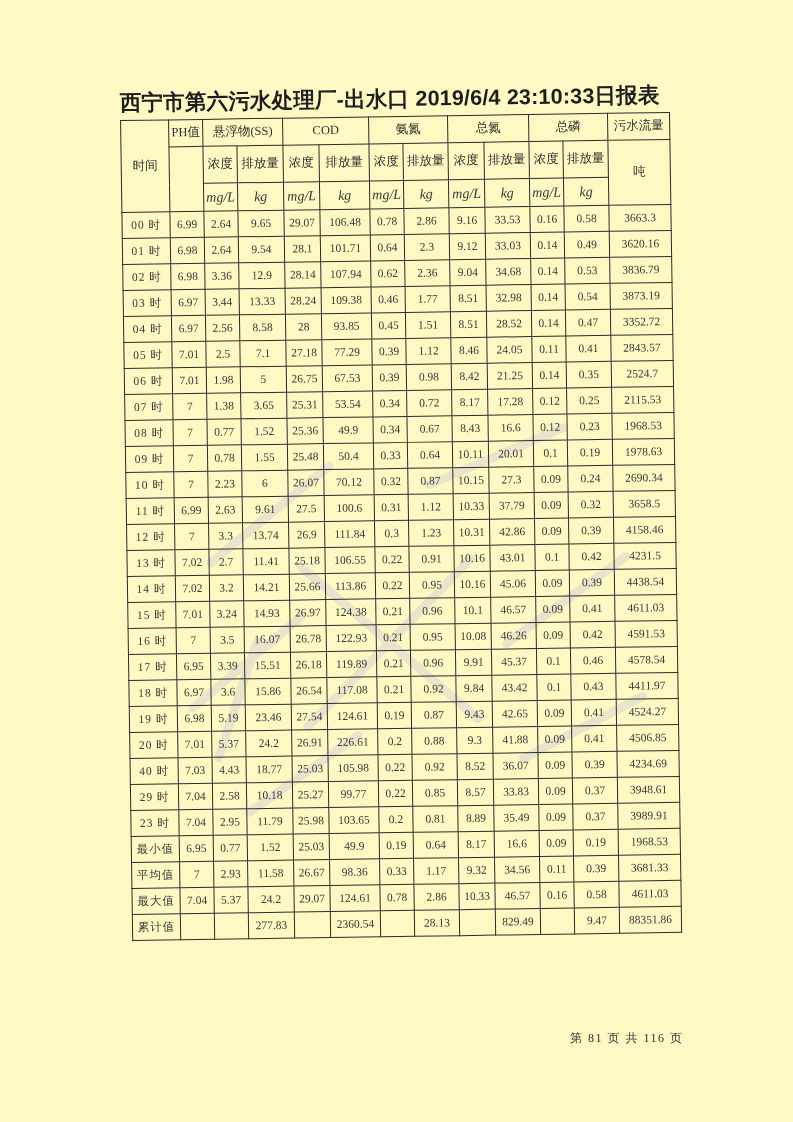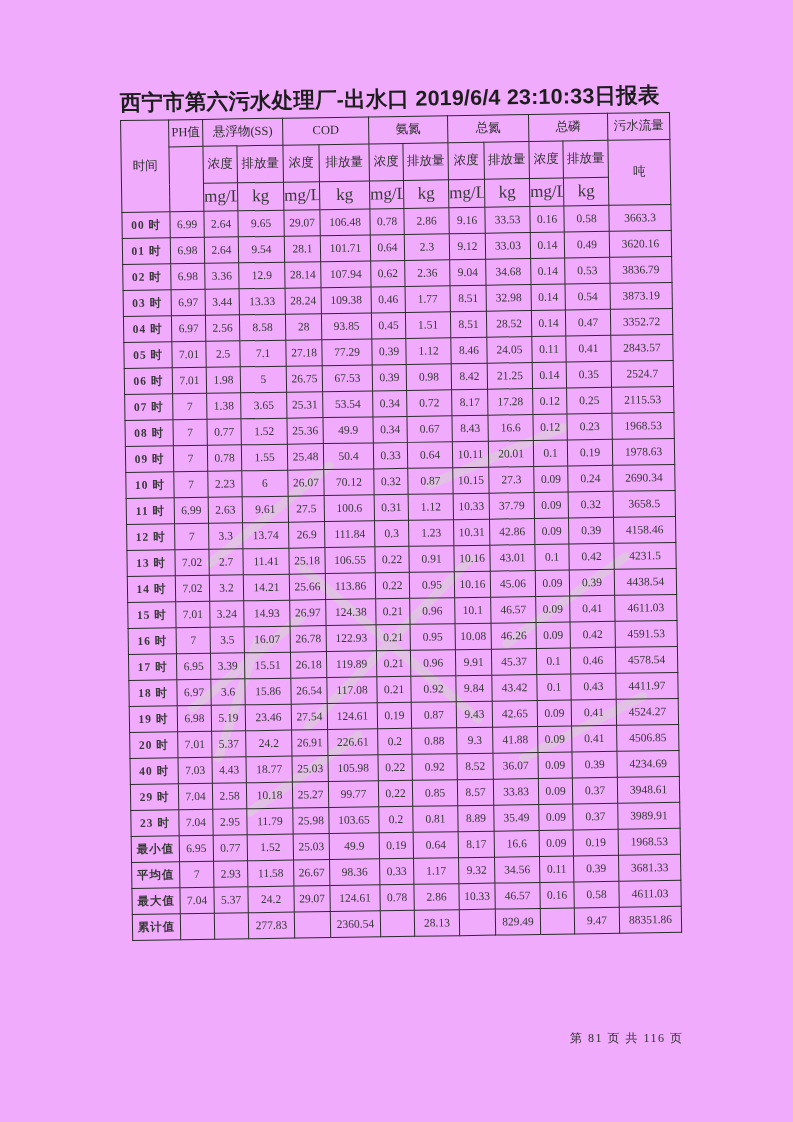--- a/index.html
+++ b/index.html
@@ -2,21 +2,21 @@
 <html><head>
 <meta charset="utf-8">
 <style>
   html,body{margin:0;padding:0;}
   body{
     width:793px;height:1122px;
     background:#ffffff;
     font-family:"Liberation Serif","DejaVu Serif",serif;
     position:relative;overflow:hidden;
   }
-  .page{position:absolute;left:0;top:0;width:793px;height:1122px;background:#f0abfc;}
+  .page{position:absolute;left:0;top:0;width:793px;height:1122px;background:#fef9c3;}
   .sheet{position:absolute;left:0;top:0;width:793px;height:1122px;
          transform:rotate(-0.85deg);transform-origin:400px 520px;}
   .watermark{position:absolute;left:0;top:0;width:793px;height:1122px;pointer-events:none;}
   .title{
     position:absolute;left:126px;top:84px;margin:0;
     font-family:"Liberation Sans","DejaVu Sans",sans-serif;
     font-weight:bold;font-size:21.5px;color:#1d1d1d;
     white-space:nowrap;letter-spacing:0.2px;
   }
   table.report{
@@ -29,24 +29,24 @@
     text-align:center;vertical-align:middle;
     padding:0;overflow:hidden;
     color:#383838;
     font-weight:normal;
     font-size:11.5px;
     line-height:1.1;
   }
   table.report{border:1.5px solid #222;}
   thead tr.h1 th{height:26px;font-size:12.5px;color:#2e2e2e;}
   thead tr.h2 th{height:36px;font-size:12.5px;color:#2e2e2e;}
-  thead tr.h3 th{height:27px;font-size:17px;}
+  thead tr.h3 th{height:27px;font-size:14px;font-style:italic;}
   thead th.ph-top{vertical-align:middle;}
   tbody td{height:25px;}
-  tbody td.rowlabel{font-size:11.5px;letter-spacing:1px;font-weight:bold;}
+  tbody td.rowlabel{font-size:11.5px;letter-spacing:1px;}
   .footer{
     position:absolute;left:570px;top:1030px;
     font-size:12px;color:#2f2f2f;letter-spacing:1.5px;
     font-family:"Liberation Serif","DejaVu Serif",serif;
     white-space:nowrap;
   }
 </style>
 </head>
 <body>
 

